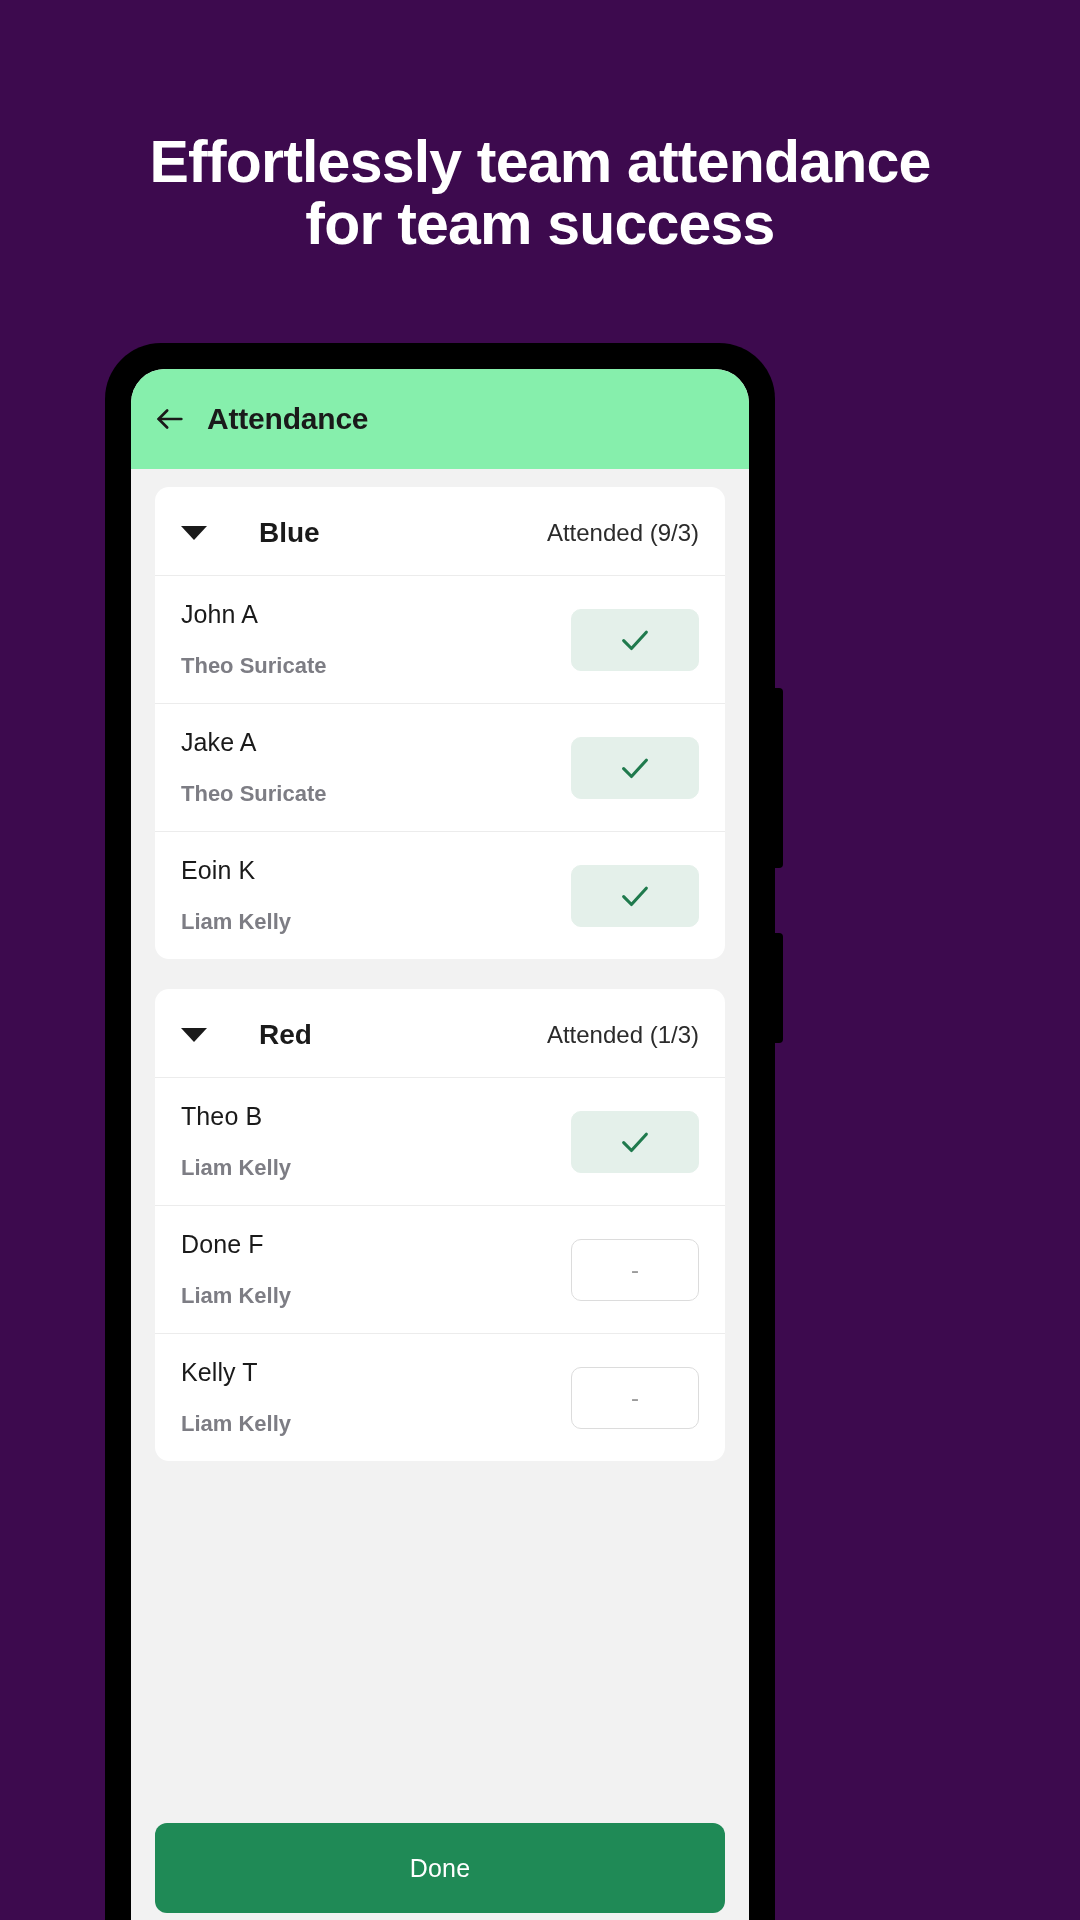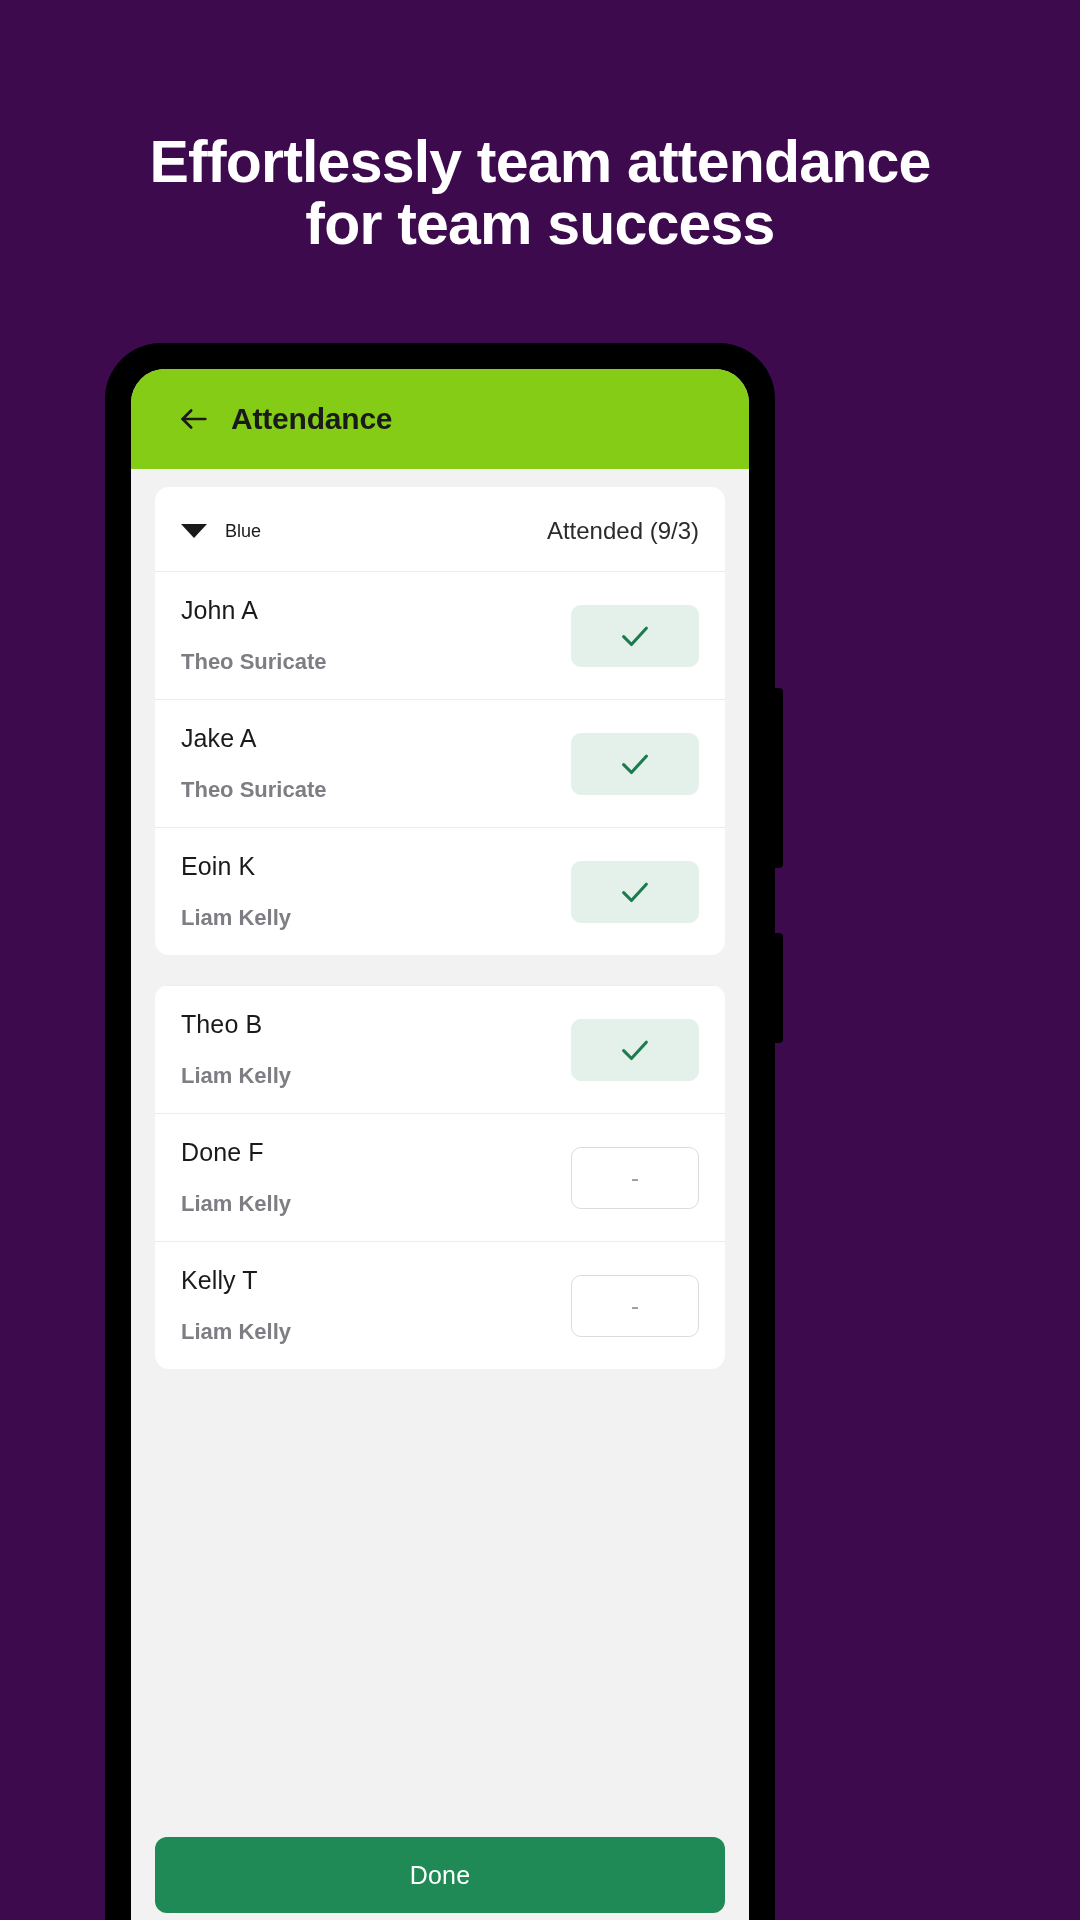--- a/index.html
+++ b/index.html
@@ -54,24 +54,24 @@
     border-radius:34px 34px 0 0;
     overflow:hidden;
     position:relative;
     display:flex;
     flex-direction:column;
   }
 
   
   .appbar {
     height:100px;
-    background:#84cc16;
-    display:flex;
-    align-items:center;
-    padding:0 40px;
+    background:#86efac;
+    display:flex;
+    align-items:center;
+    padding:0 16px;
     flex:0 0 auto;
   }
   .back-btn {
     width:46px; height:46px;
     display:flex; align-items:center; justify-content:center;
     margin-right:14px;
   }
   .back-btn svg { display:block; }
   .appbar-title {
     font-size:30px;
@@ -101,23 +101,24 @@
     padding:30px 26px 26px 26px;
   }
   .caret {
     width:0; height:0;
     border-left:13px solid transparent;
     border-right:13px solid transparent;
     border-top:14px solid #1A1A1A;
     margin-right:18px;
   }
   .group-name {
-    font-size:18px;
-    font-weight:400;
+    font-size:28px;
+    font-weight:700;
     color:#1A1A1A;
+    margin-left:34px;
   }
   .group-count {
     margin-left:auto;
     font-size:24px;
     color:#2B2B2B;
     font-weight:400;
   }
 
   .member-row {
     display:flex;
@@ -164,21 +165,21 @@
   .status-btn svg { display:block; }
 
   
   .footer {
     flex:0 0 auto;
     background:#F2F2F2;
     padding:22px 24px 30px 24px;
   }
   .done-btn {
     width:100%;
-    height:76px;
+    height:90px;
     background:#1F8A56;
     border-radius:12px;
     display:flex;
     align-items:center;
     justify-content:center;
     color:#FFFFFF;
     font-size:25px;
     font-weight:400;
     letter-spacing:0.2px;
   }
@@ -255,20 +256,25 @@
             <span>
               <svg width="34" height="34" viewBox="0 0 24 24" fill="none" stroke="#1F7A4D" stroke-width="2.2" stroke-linecap="round" stroke-linejoin="round">
                 <polyline points="4,12.5 9.5,18 20,6.5"></polyline>
               </svg>
             </span>
           </div>
         </div>
       </div>
 
       <div class="group-card">
+        <div class="group-head">
+          <span class="caret"></span>
+          <span class="group-name">Red</span>
+          <span class="group-count">Attended (1/3)</span>
+        </div>
 
         <div class="member-row">
           <div class="member-info">
             <span class="member-name">Theo B</span>
             <span class="member-sub">Liam Kelly</span>
           </div>
           <div class="status-btn present">
             <span>
               <svg width="34" height="34" viewBox="0 0 24 24" fill="none" stroke="#1F7A4D" stroke-width="2.2" stroke-linecap="round" stroke-linejoin="round">
                 <polyline points="4,12.5 9.5,18 20,6.5"></polyline>

